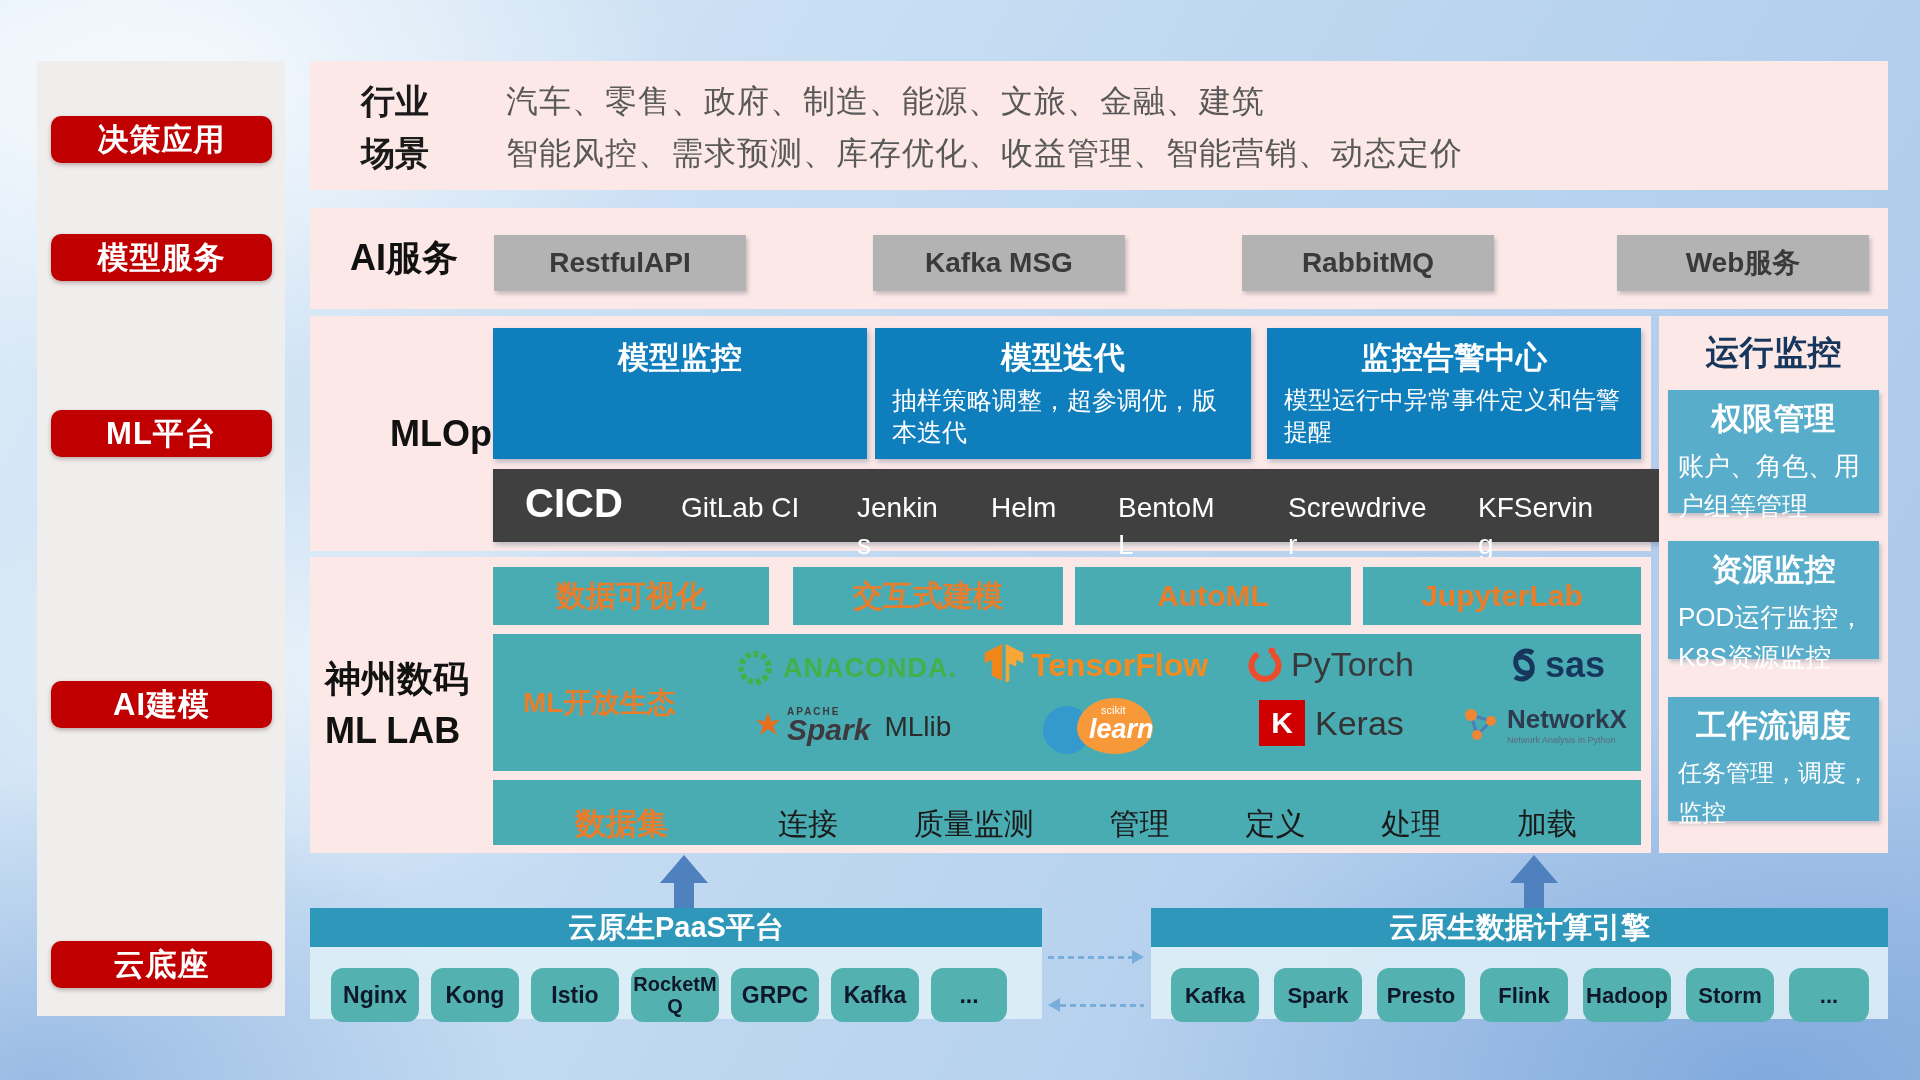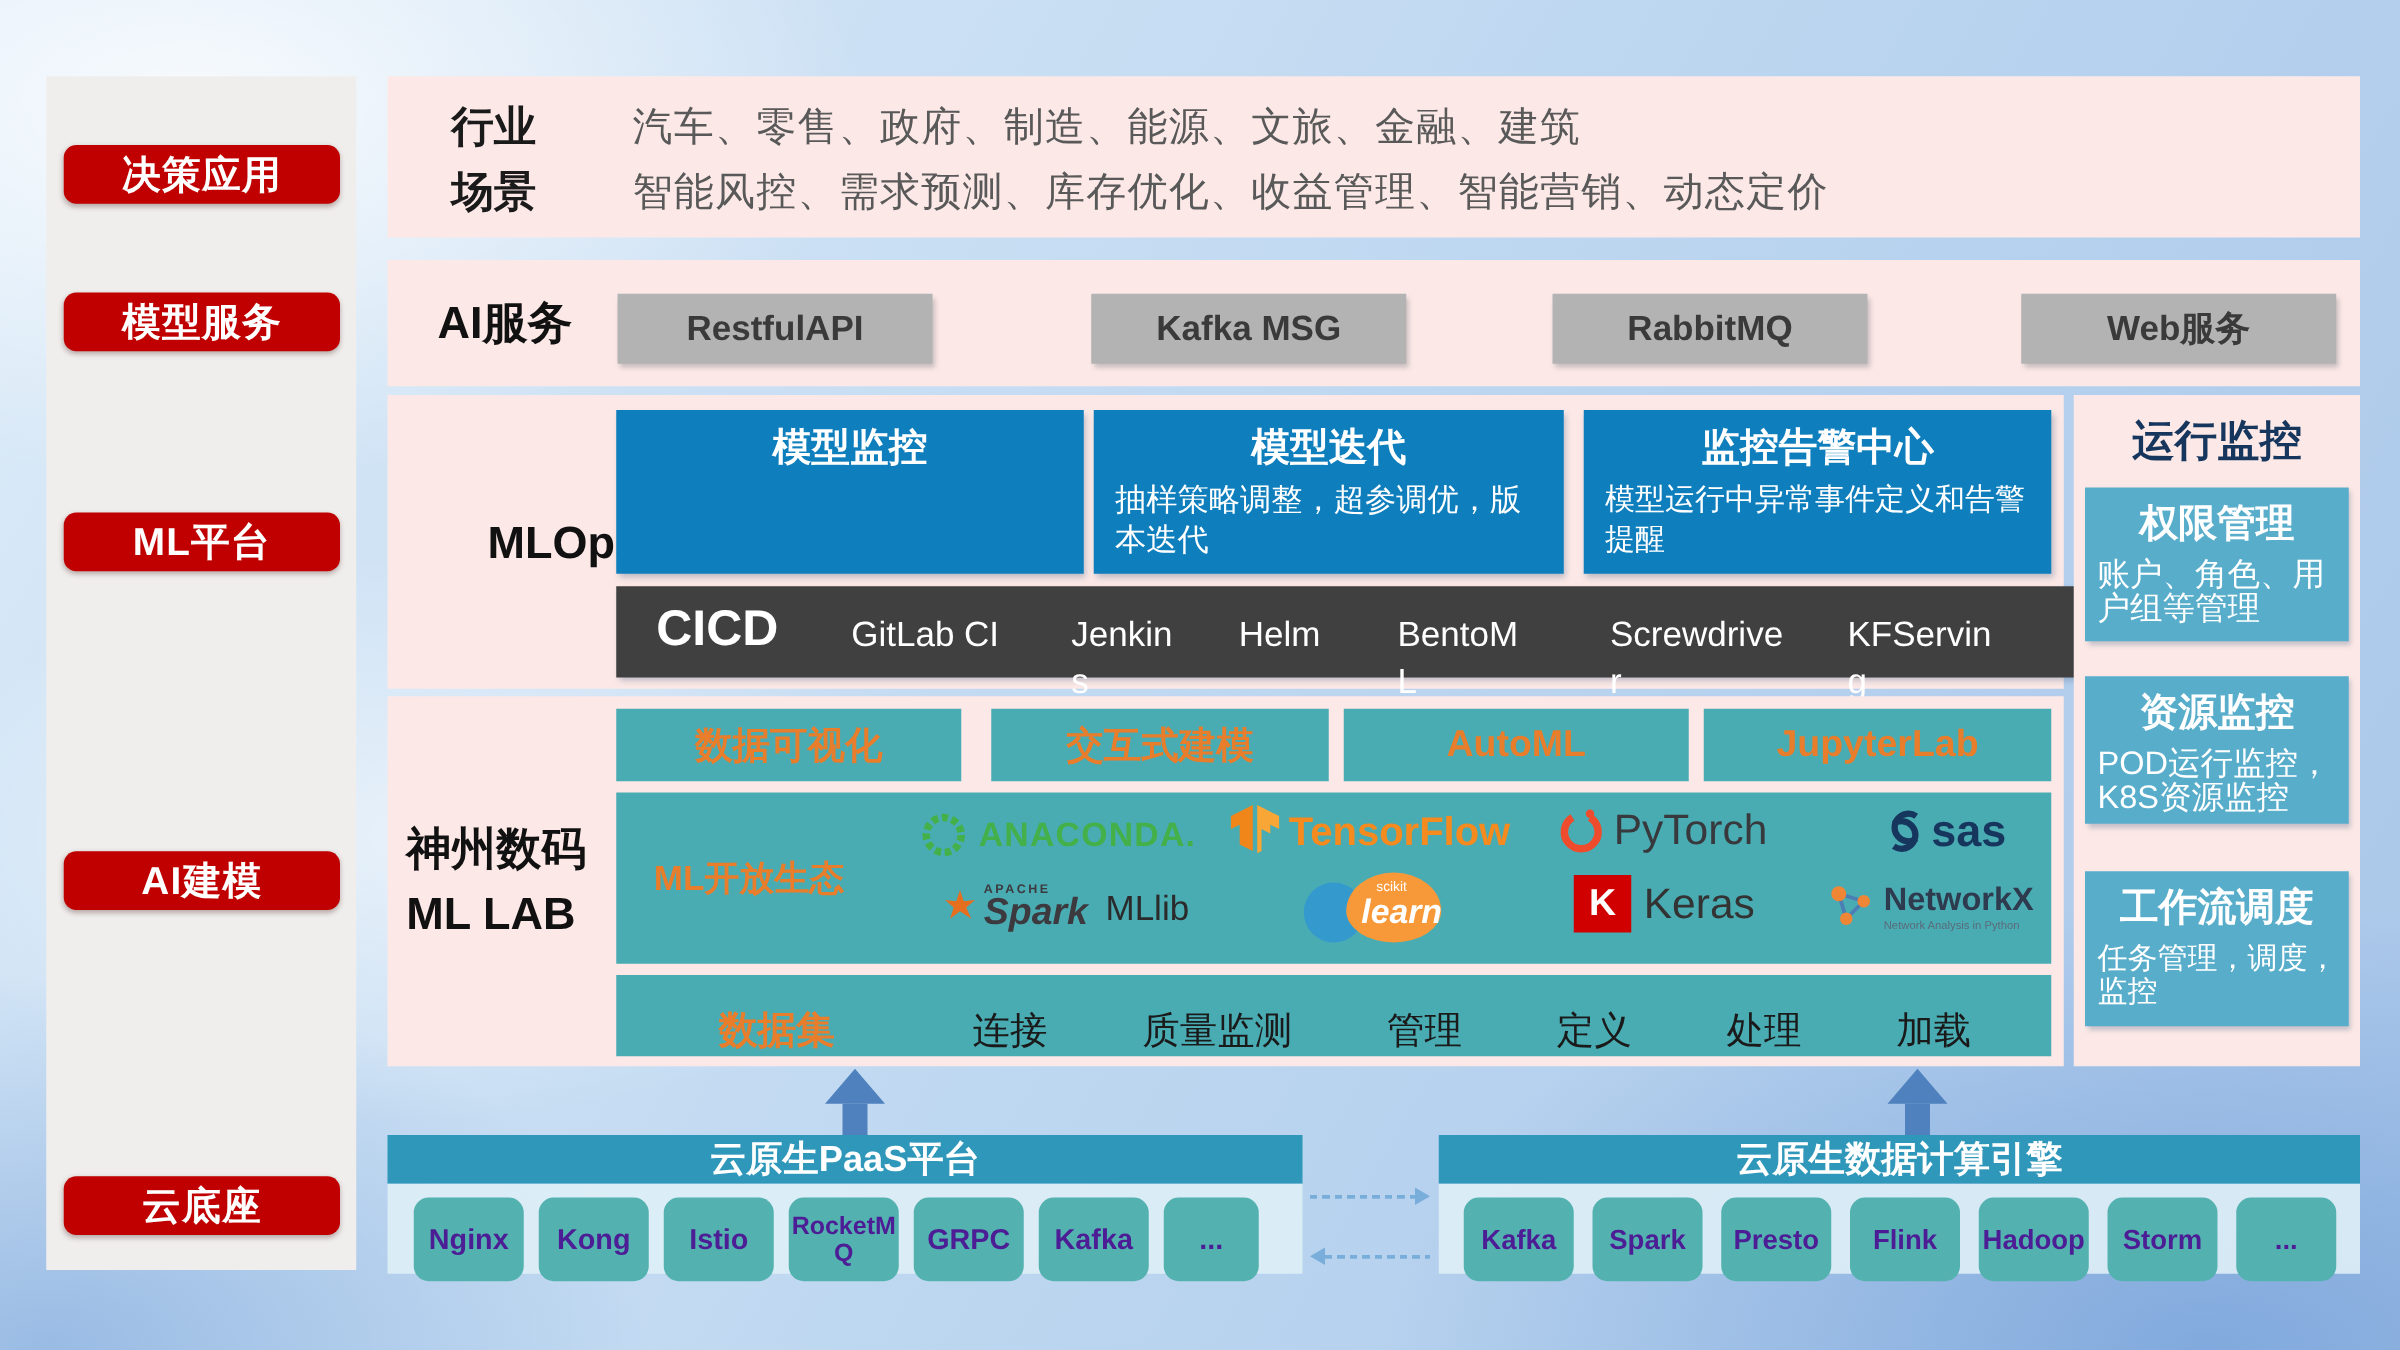--- a/index.html
+++ b/index.html
@@ -45,25 +45,25 @@
     display:flex; align-items:center; justify-content:center; }
   .eco-box { left:183px; top:77px; width:1148px; height:137px; }
   .eco-label { left:30px; top:0; height:137px; display:flex; align-items:center; color:#e87d2b; font-weight:bold; font-size:28px; }
   .data-bar { left:183px; top:223px; width:1148px; height:65px; display:flex; align-items:flex-end; }
   .data-title { margin-left:82px; color:#e87d2b; font-weight:bold; font-size:31px; }
   .data-items { flex:1; display:flex; justify-content:space-between; margin-left:110px; margin-right:64px;
     color:#1a1a1a; font-size:30px; }
   .mon-title { left:0; top:14px; width:229px; text-align:center; color:#17365d; font-weight:bold; font-size:34px; }
   .mon-box { left:9px; width:211px; background:#58adcb; color:#fff; box-shadow:2px 3px 4px rgba(90,110,140,.35); }
   .mon-box .t { text-align:center; font-weight:bold; font-size:31px; margin-top:8px; }
-  .mon-box .d { font-size:26px; line-height:27px; padding:6px 2px 0 10px; }
+  .mon-box .d { font-size:26px; line-height:40px; padding:6px 2px 0 10px; }
   .bot-header { top:908px; height:39px; background:#2f97ba; color:#fff; font-weight:bold; font-size:29px;
     display:flex; align-items:center; justify-content:center; }
   .bot-body { top:947px; height:72px; background:rgba(222,238,246,.9); }
-  .chip { top:11px; height:67px; background:#53b2af; border-radius:12px; color:#4c1d95; font-weight:bold; font-size:23px;
+  .chip { top:21px; height:54px; background:#53b2af; border-radius:12px; color:#0f172a; font-weight:bold; font-size:23px;
     display:flex; align-items:center; justify-content:center; text-align:center; line-height:25px; word-break:break-all; }
   .up-head { width:0; height:0; border-left:24px solid transparent; border-right:24px solid transparent; border-bottom:28px solid #4e81bd; }
   .up-shaft { width:20px; height:25px; background:#4e81bd; }
   .dash-line { height:3px; width:84px; background:repeating-linear-gradient(90deg,#79aeda 0 6px,transparent 6px 10px); }
   .tri-right { width:0; height:0; border-left:12px solid #79aeda; border-top:7px solid transparent; border-bottom:7px solid transparent; }
   .tri-left { width:0; height:0; border-right:12px solid #79aeda; border-top:7px solid transparent; border-bottom:7px solid transparent; }
   .logo { position:absolute; display:flex; align-items:center; }
 </style>
 </head>
 <body>

